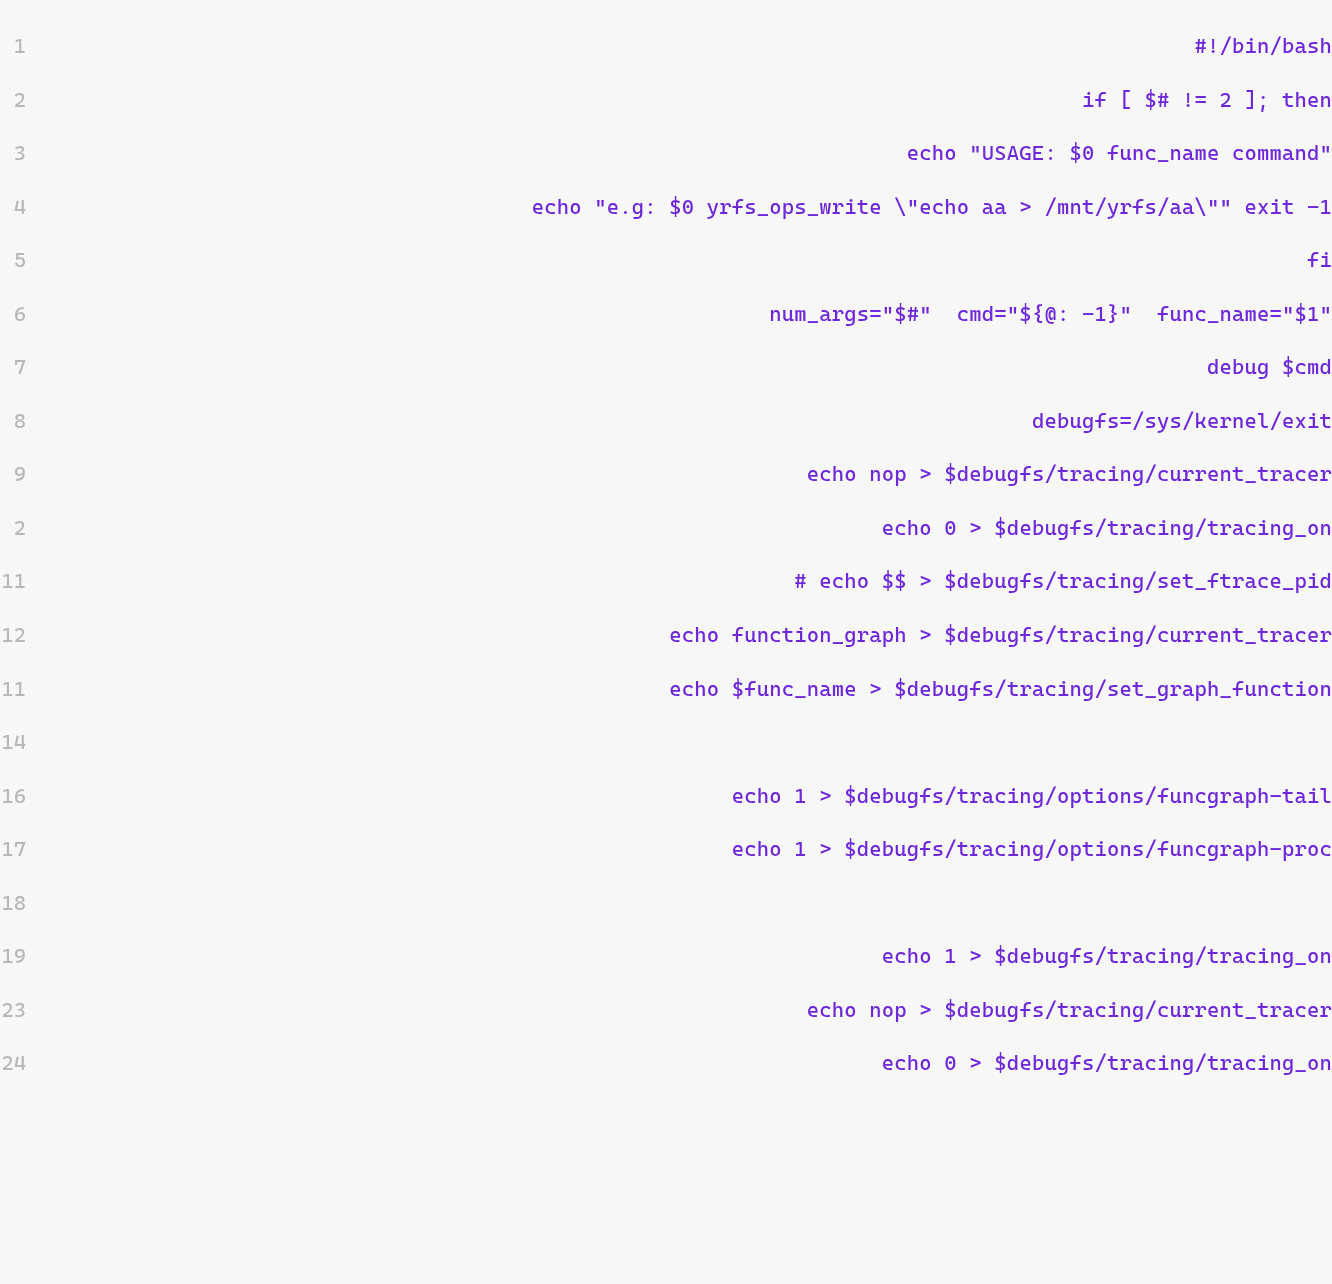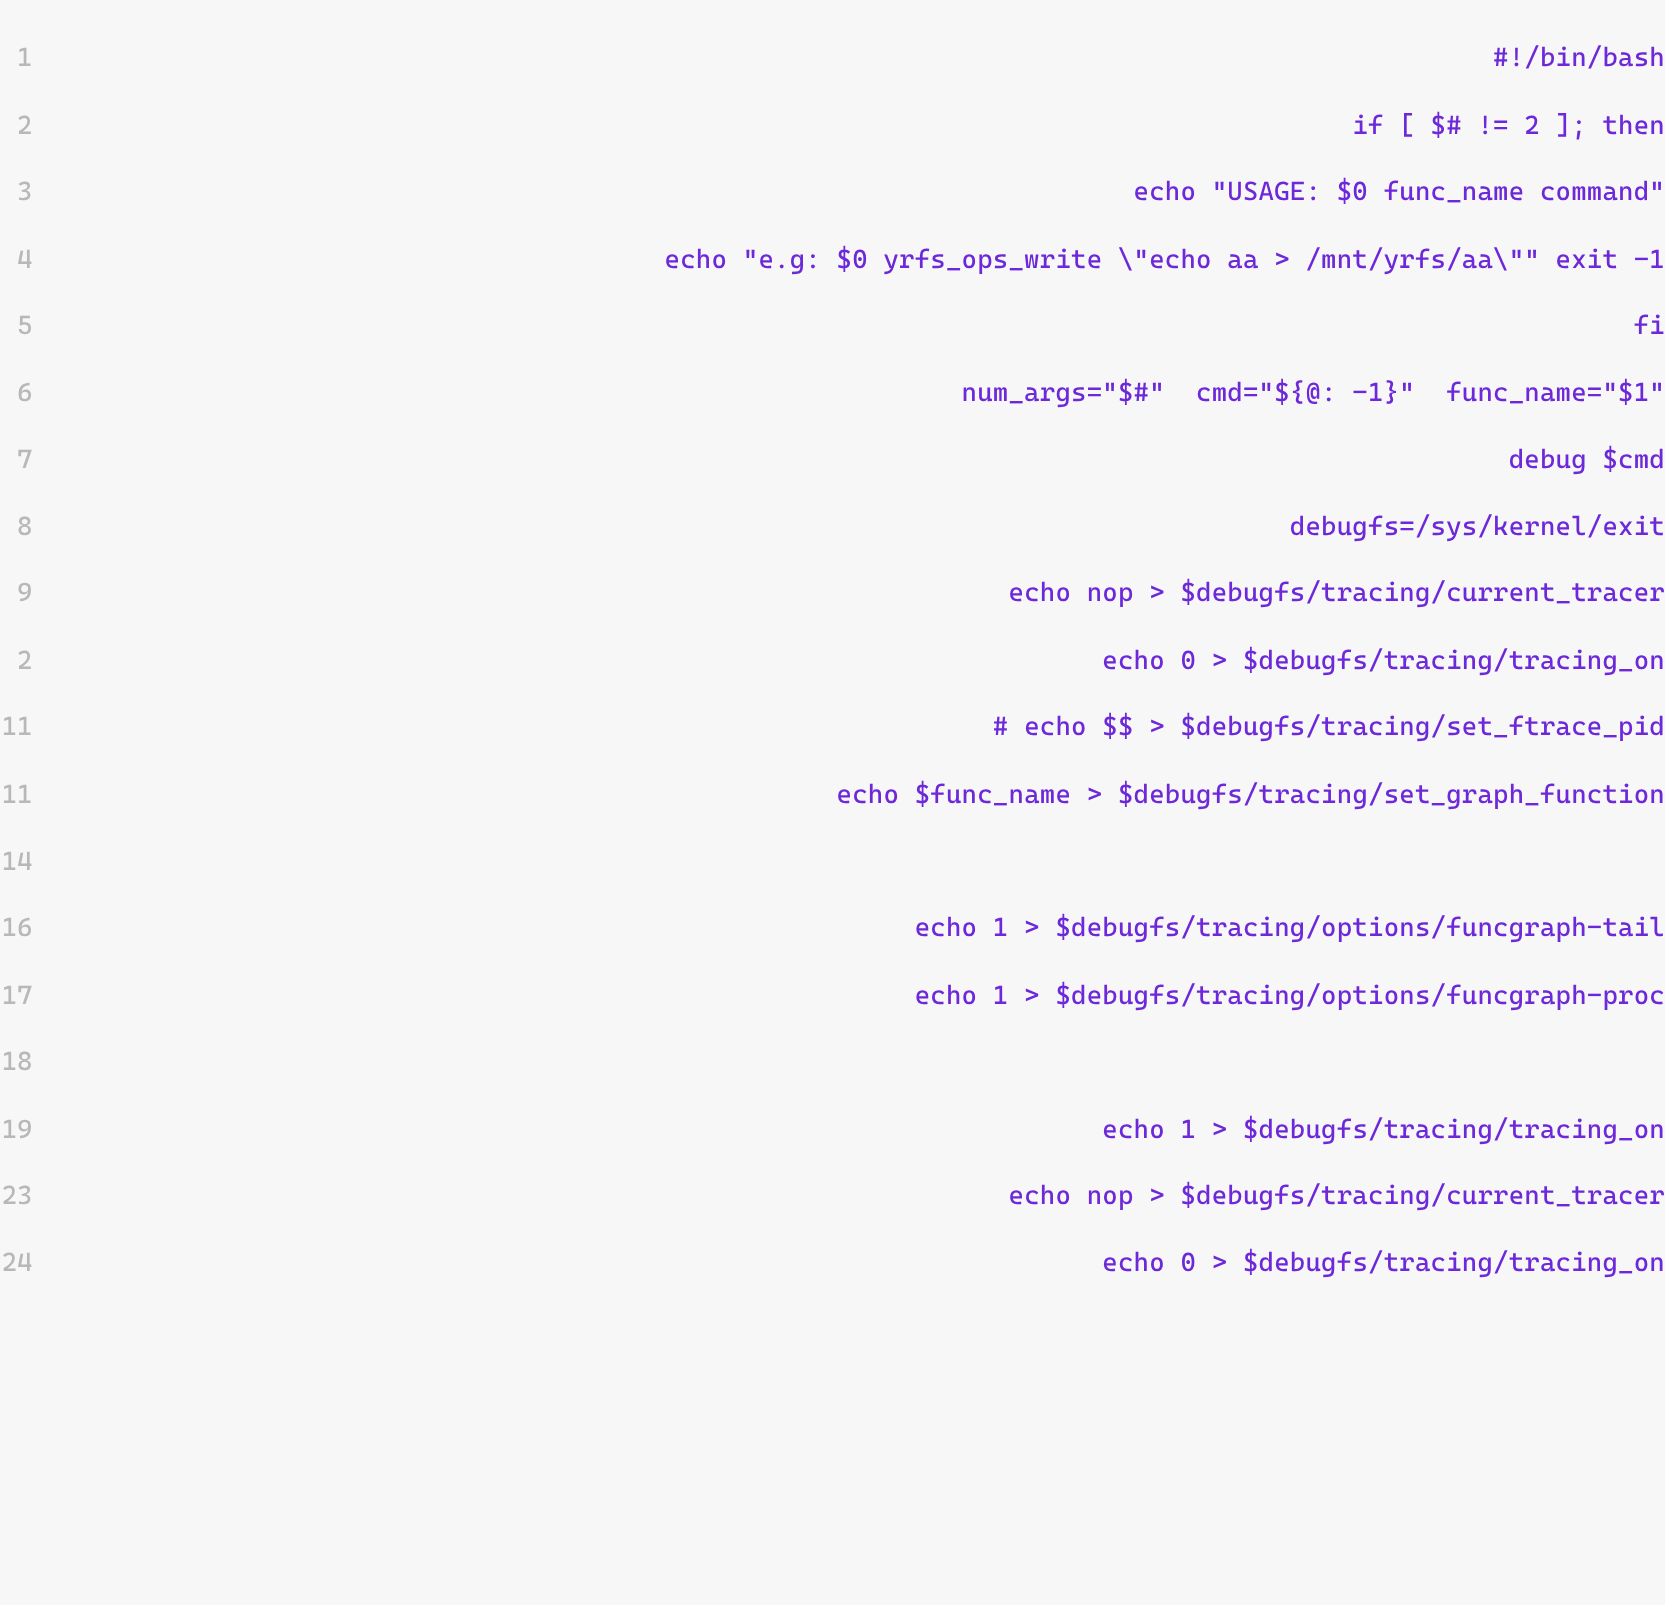--- a/index.html
+++ b/index.html
@@ -80,20 +80,24 @@
   </div>
   <div class="code-line">
     <span class="line-no">2</span>
     <span class="line-content">echo 0 &gt; $debugfs/tracing/tracing_on</span>
   </div>
   <div class="code-line">
     <span class="line-no">11</span>
     <span class="line-content"># echo $$ &gt; $debugfs/tracing/set_ftrace_pid</span>
   </div>
   <div class="code-line">
+    <span class="line-no">12</span>
+    <span class="line-content">echo function_graph &gt; $debugfs/tracing/current_tracer</span>
+  </div>
+  <div class="code-line">
     <span class="line-no">11</span>
     <span class="line-content">echo $func_name &gt; $debugfs/tracing/set_graph_function</span>
   </div>
   <div class="code-line">
     <span class="line-no">14</span>
     <span class="line-content"></span>
   </div>
   <div class="code-line">
     <span class="line-no">16</span>
     <span class="line-content">echo 1 &gt; $debugfs/tracing/options/funcgraph-tail</span>

